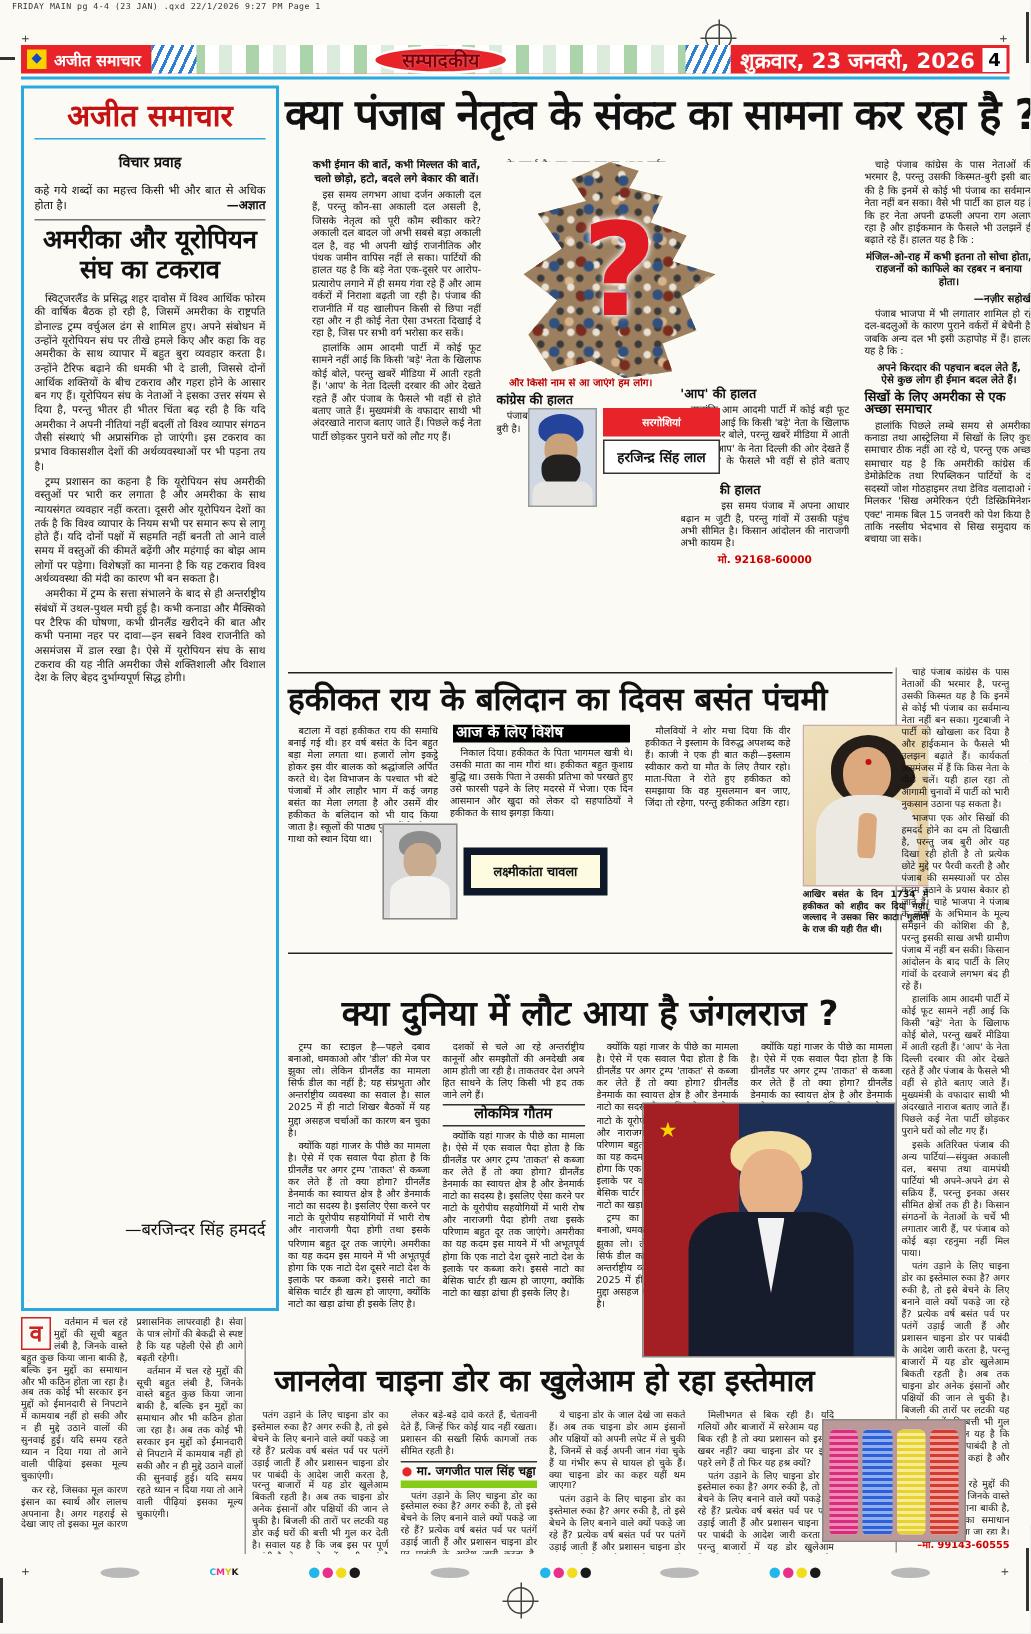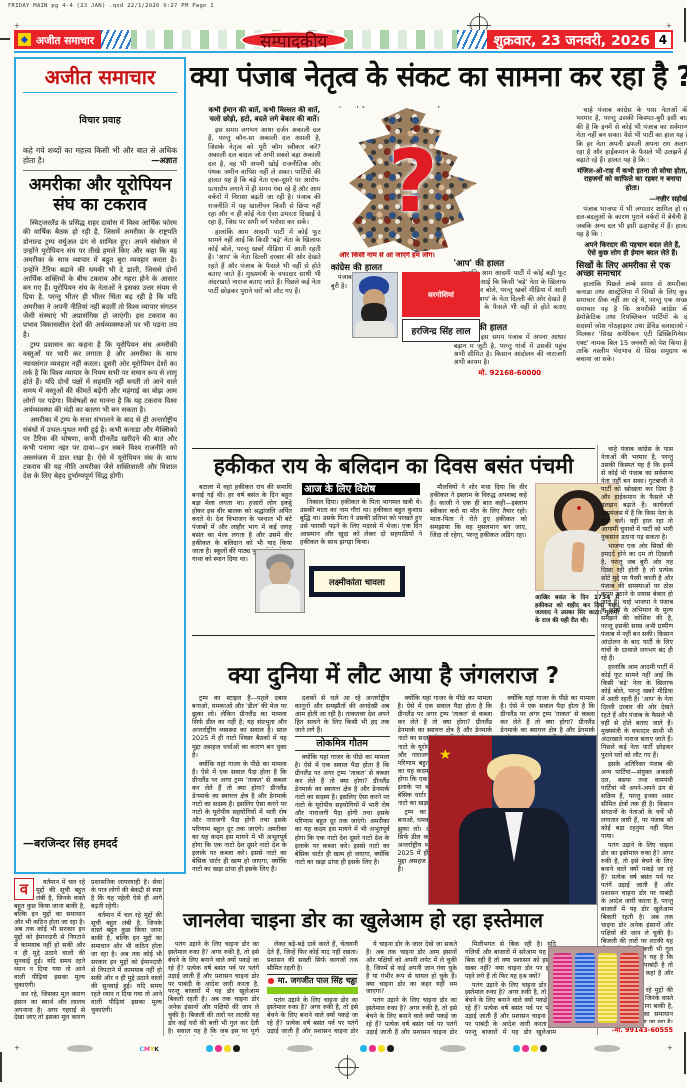--- a/index.html
+++ b/index.html
@@ -20,56 +20,56 @@
         color:#1446c8;font-size:9px;line-height:13px;}
   .mast-name{color:#fff;font-weight:bold;font-size:10.5px;margin-left:5px;white-space:nowrap;}
   .mast-center{flex:1;height:19px;margin:0 7px;position:relative;
         background:repeating-linear-gradient(90deg,#ffffff 0 9px,#dcecdc 9px 18px,#ffffff 18px 27px,#abd4ab 27px 36px);}
   .mast-center::before,.mast-center::after{content:"";position:absolute;top:0;bottom:0;width:30px;
         background:repeating-linear-gradient(115deg,#2f7fd0 0 2px,#ffffff 2px 6px);}
   .mast-center::before{left:0;} .mast-center::after{right:0;}
   .mast-oval{position:absolute;left:50%;top:50%;transform:translate(-50%,-50%);
         background:#e8232a;border:2px solid #fff;border-radius:50%;padding:0 18px;height:15px;
         display:flex;align-items:center;}
-  .mast-oval span{color:#7d000a;font-weight:bold;font-size:17px;white-space:nowrap;text-shadow:0 0 1px #ffb3b3;}
+  .mast-oval span{color:#7d000a;font-weight:bold;font-size:13px;white-space:nowrap;text-shadow:0 0 1px #ffb3b3;}
   .mast-date{color:#fff;font-weight:bold;font-size:14px;white-space:nowrap;margin-right:5px;}
   .mast-page{width:16px;height:16px;background:#fff;color:#000;font-weight:900;font-size:12px;
         display:flex;align-items:center;justify-content:center;margin-right:2px;}
   .blue-rule{position:absolute;left:14px;top:51px;width:659px;height:2px;background:#2aa9e0;}
   
   .edbox{position:absolute;left:14px;top:57px;width:172px;height:817px;border:2px solid #2aa9e0;
          box-sizing:border-box;padding:4px 7px;background:#fbfaf5;}
   .ed-brand{color:#c41111;font-family:"DejaVu Serif",serif;font-weight:bold;font-size:20px;text-align:center;
          border-bottom:1px solid #2aa9e0;padding-bottom:2px;}
-  .ed-vichar{text-align:center;font-weight:bold;font-size:9.5px;margin:20px 0;}
+  .ed-vichar{text-align:center;font-weight:bold;font-size:9.5px;margin:8px 0;}
   .ed-motto{font-size:7.6px;line-height:10px;text-align:justify;}
   .ed-motto b{float:right;font-size:8px;}
   .ed-div{border-top:1px solid #777;margin:4px 0 3px;}
   .ed-head{font-size:17px;font-weight:900;text-align:center;line-height:1.18;margin:2px 0 5px;}
   .ed-body{height:612px;overflow:hidden;font-size:7px;line-height:9.3px;text-align:justify;}
-  .ed-sign{font-weight:700;font-size:11px;margin-top:4px;}
+  .ed-sign{text-align:right;font-weight:400;font-size:11px;margin-top:4px;}
   
   .main-head{position:absolute;left:190px;top:56px;width:483px;height:42px;
          font-size:28px;font-weight:900;text-align:center;white-space:nowrap;letter-spacing:-.5px;}
   .main-body{position:absolute;left:192px;top:106px;width:481px;height:345px;display:flex;gap:10px;margin-left:16px;}
   .col{flex:1;height:100%;overflow:hidden;font-size:6.6px;line-height:8.4px;text-align:justify;}
   
   .bp{text-indent:7px;margin:0 0 1px;}
   .blead{font-weight:bold;text-align:center;font-size:7px;line-height:9px;margin-bottom:2px;}
   .bh{font-weight:900;text-align:left;font-size:8.5px;margin:3px 0 2px;}
   .bsher{font-weight:bold;color:#c00000;text-align:center;white-space:pre-line;font-size:6.8px;line-height:8.6px;margin:2px 0;}
   .bsherb{font-weight:bold;text-align:center;white-space:pre-line;font-size:6.8px;line-height:8.6px;margin:2px 0;}
   .battrib{font-weight:bold;text-align:right;font-size:6.8px;margin-bottom:2px;}
   .bphone{font-weight:bold;color:#d00000;text-align:center;font-size:7px;margin-top:2px;}
   .bcap{font-size:6px;line-height:7.6px;font-weight:bold;text-align:justify;margin-top:2px;}
   .btag{background:#000000;color:#fff;font-weight:bold;font-size:10px;
         padding:2px 2px;margin:0 2px 3px;text-indent:0;}
   .bbyl{border-top:1px solid #333;border-bottom:1px solid #333;font-weight:900;font-size:9.5px;
         text-align:center;padding:2px 0;margin:2px 0;}
-  .bbyl2{border-top:1px solid #333;border-bottom:7px solid #84cc16;font-weight:900;font-size:8px;
+  .bbyl2{border-top:1px solid #333;border-bottom:5px solid #84cc16;font-weight:900;font-size:8px;
         text-align:center;padding:2px 0;margin:2px 0;}
   .bbyl2::before{content:"●";color:#e8232a;margin-right:3px;font-size:8px;}
   .bsp{width:100%;}
   
   .mapwrap{position:absolute;left:330px;top:108px;width:166px;height:144px;background:#fbfaf5;}
   .mapshape{position:absolute;left:3px;top:0;width:160px;height:144px;
      clip-path:polygon(46% 0,58% 4%,54% 12%,68% 16%,63% 28%,78% 34%,72% 46%,90% 52%,76% 62%,82% 78%,68% 84%,72% 97%,52% 100%,38% 92%,22% 97%,12% 80%,24% 64%,10% 52%,26% 40%,16% 24%,36% 18%,30% 8%);
      background-color:#9c7f5e;
      background-image:
        radial-gradient(circle,#30507f 0 3px,transparent 4px),
@@ -83,27 +83,27 @@
      font-size:86px;font-weight:900;color:#e01b24;line-height:130px;text-shadow:0 0 3px #fff,0 0 6px #fff;}
   
   .authbox{position:absolute;left:352px;top:272px;width:128px;height:72px;background:#fbfaf5;
      display:flex;gap:4px;align-items:flex-start;}
   .auth-photo{width:44px;height:64px;position:relative;border:1px solid #999;background:#cfd8e2;overflow:hidden;}
   .auth-photo .turban{position:absolute;left:6px;top:3px;width:30px;height:20px;background:#24449c;border-radius:50% 50% 40% 40%;}
   .auth-photo .face{position:absolute;left:10px;top:16px;width:22px;height:22px;background:#c9a27b;border-radius:45%;}
   .auth-photo .beard{position:absolute;left:8px;top:30px;width:26px;height:22px;background:#23211f;border-radius:40% 40% 50% 50%;}
   .auth-photo .body{position:absolute;left:2px;top:48px;width:40px;height:16px;background:#e8e6e2;border-radius:8px 8px 0 0;}
   .auth-right{flex:1;display:flex;flex-direction:column;gap:2px;}
-  .auth-tag{background:#e8232a;color:#fff;font-weight:bold;font-size:7px;text-align:center;padding:18px 0;}
+  .auth-tag{background:#e8232a;color:#fff;font-weight:bold;font-size:7px;text-align:center;padding:5px 0;}
   .auth-name{border:1px solid #333;font-weight:900;font-size:9px;text-align:center;padding:4px 1px;background:#fff;}
   
   .hrule{position:absolute;background:#222;height:1px;}
   .vrule{position:absolute;background:#999;width:1px;}
   
-  .bas-head{position:absolute;left:192px;top:451px;width:403px;font-size:21px;font-weight:900;text-align:center;white-space:nowrap;}
+  .bas-head{position:absolute;left:192px;top:451px;width:403px;font-size:21px;font-weight:900;white-space:nowrap;}
   .bas-body{position:absolute;left:192px;top:483px;width:403px;height:149px;display:flex;gap:8px;}
   .bas-body .col{font-size:6.4px;line-height:8px;}
   .bcolA{flex:0 0 100px;} .bcolB{flex:0 0 122px;} .bcolC{flex:0 0 97px;} .bcolD{flex:0 0 84px;}
   .painting{width:84px;height:106px;position:relative;background:linear-gradient(160deg,#efe0bd,#e3cda0);border:1px solid #caa;overflow:hidden;}
   .painting .hair{position:absolute;left:18px;top:6px;width:50px;height:46px;background:#241d18;border-radius:50% 50% 45% 45%;}
   .painting .bun{position:absolute;left:58px;top:26px;width:16px;height:16px;background:#241d18;border-radius:50%;}
   .painting .pface{position:absolute;left:26px;top:14px;width:32px;height:36px;background:#dca87d;border-radius:48%;}
   .painting .bindi{position:absolute;left:41px;top:22px;width:4px;height:4px;background:#c01010;border-radius:50%;}
   .painting .sari{position:absolute;left:8px;top:46px;width:68px;height:60px;background:#ece9e2;border-radius:40% 40% 0 0;}
   .painting .hands{position:absolute;left:36px;top:58px;width:12px;height:30px;background:#dca87d;border-radius:40% 40% 20% 20%/15% 15% 20% 20%;transform:rotate(3deg);}

